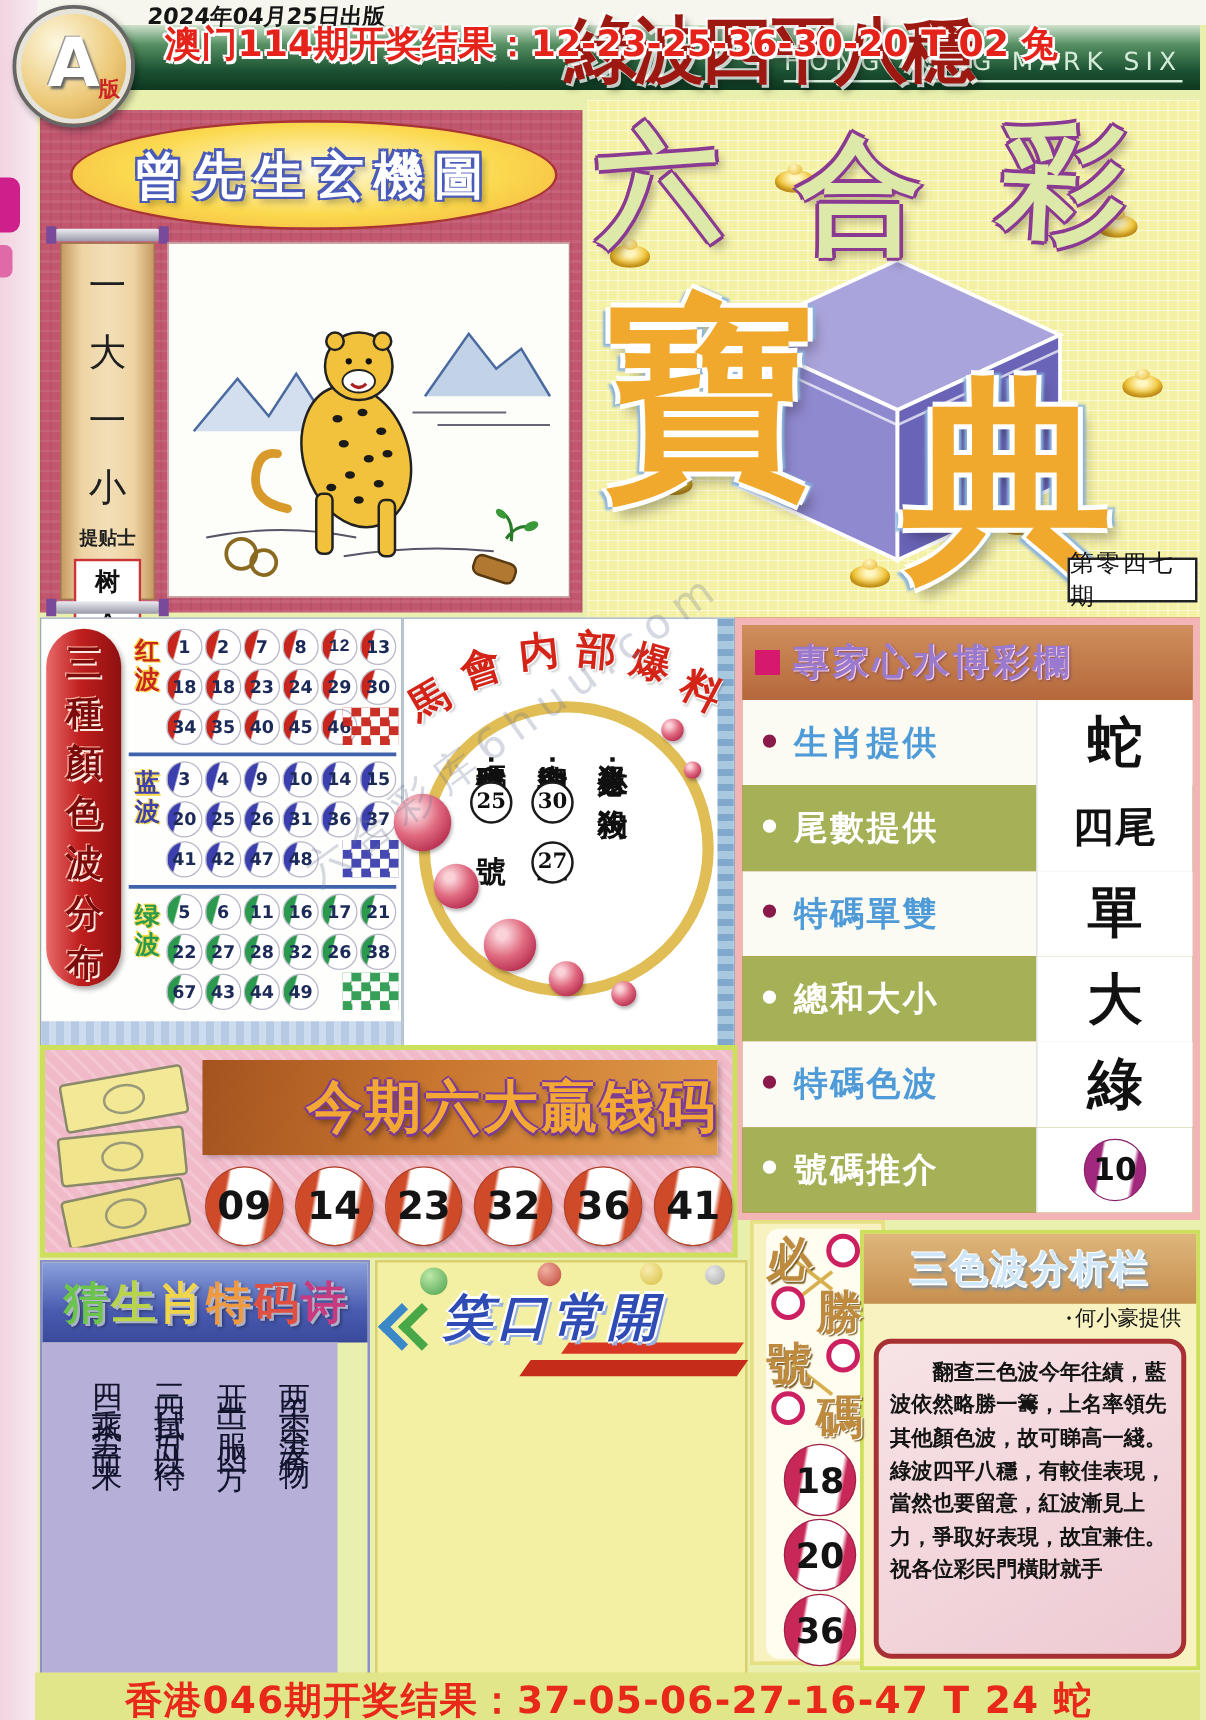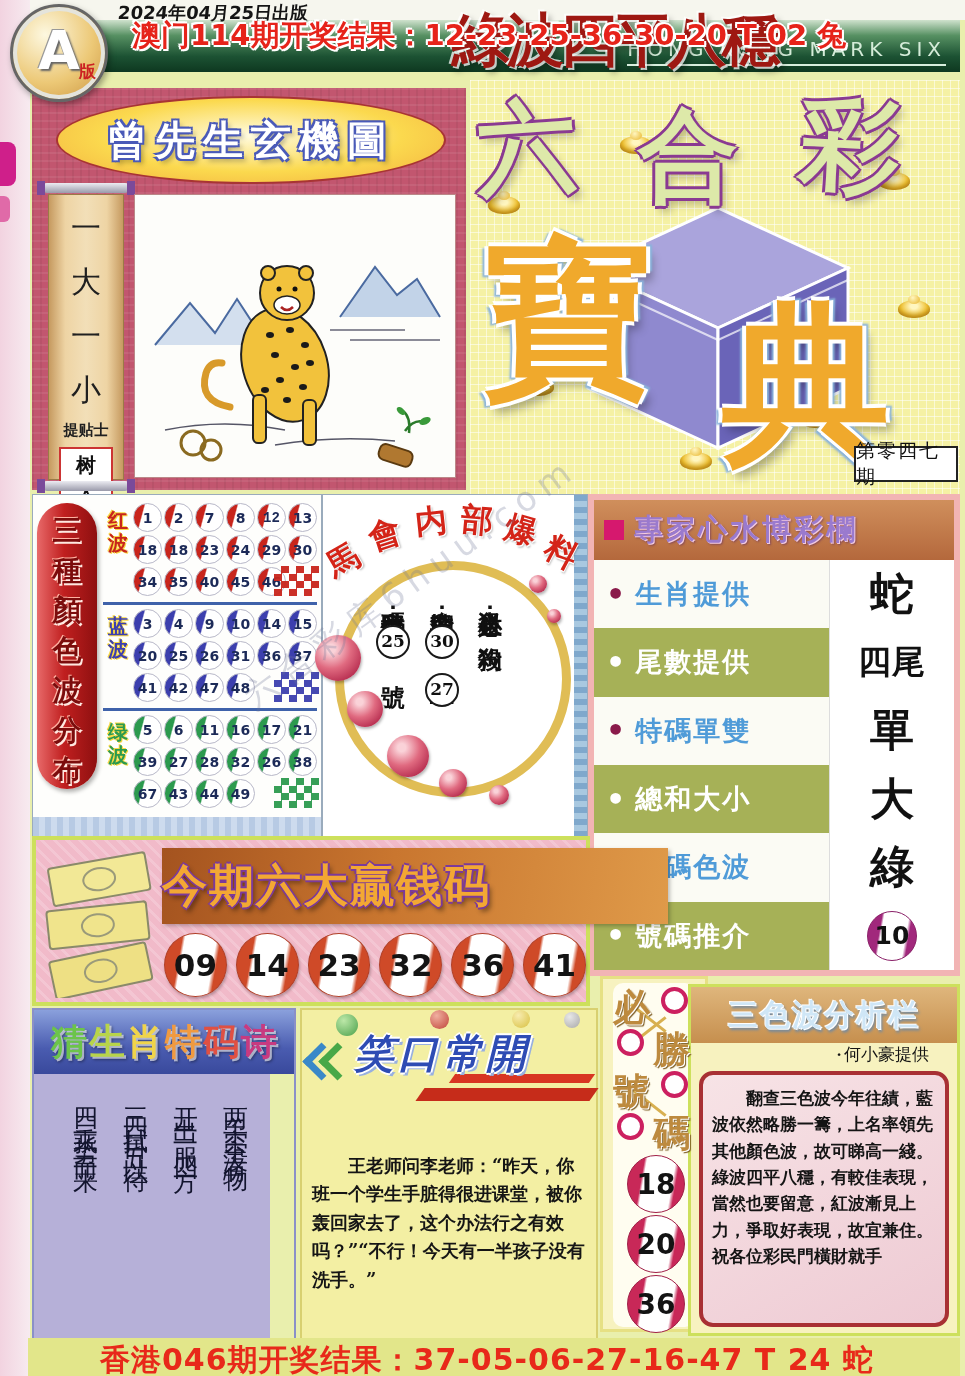--- a/index.html
+++ b/index.html
@@ -149,23 +149,23 @@
   .val{font-family:"DejaVu Serif",serif;font-size:44px;font-weight:700;color:#111;}
   .val.small{font-size:33px;letter-spacing:1px;}
   .rec-ball{width:48px;height:48px;border-radius:50%;border:1px solid #8a2068;
     background-image:linear-gradient(100deg,#a1287c 26%,#fff 30% 74%,#a1287c 80%);
     display:flex;align-items:center;justify-content:center;font-size:25px;font-weight:800;color:#111;}
 
   
   .winning-panel{left:32px;top:836px;width:558px;height:170px;border:4px solid #cde05c;background:#f1bac9;
     background-image:repeating-linear-gradient(45deg,rgba(255,255,255,.18) 0 3px,transparent 3px 9px);box-sizing:border-box;}
   .money-svg{left:4px;top:8px;}
-  .win-band{left:126px;top:8px;width:506px;height:76px;
+  .win-band{left:126px;top:8px;width:412px;height:76px;
     background:linear-gradient(100deg,#a4531f,#c9762f 45%,#df9a49);
-    box-shadow:2px 2px 4px rgba(0,0,0,.25);display:flex;align-items:center;justify-content:flex-start;}
+    box-shadow:2px 2px 4px rgba(0,0,0,.25);display:flex;align-items:center;justify-content:flex-end;}
   .win-title{font-size:45px;font-weight:800;color:#f3a833;letter-spacing:2px;white-space:nowrap;
     text-shadow:-2px 0 0 #7c3a9a,2px 0 0 #7c3a9a,0 -2px 0 #7c3a9a,0 2px 0 #7c3a9a,3px 4px 5px rgba(0,0,0,.45);}
   .win-balls{left:128px;top:92px;width:422px;height:66px;display:flex;gap:9px;align-items:center;}
   .win-ball{width:62px;height:62px;border-radius:50%;border:1px solid #b04028;
     background-image:linear-gradient(100deg,#cf4a28 25%,#fff 29% 73%,#cf4a28 79%);
     display:flex;align-items:center;justify-content:center;font-size:31px;font-weight:800;color:#141414;
     box-shadow:1px 2px 3px rgba(0,0,0,.25);}
 
   
   .poem-panel{left:32px;top:1008px;width:264px;height:348px;border:2px solid #8a90c8;box-sizing:border-box;}
@@ -223,21 +223,21 @@
     background-image:linear-gradient(100deg,#c82858 26%,#fff 30% 74%,#c82858 80%);
     display:flex;align-items:center;justify-content:center;font-size:28px;font-weight:800;color:#131313;z-index:3;}
   .mwb1{top:176px;} .mwb2{top:236px;} .mwb3{top:296px;}
 
   
   .analysis-panel{left:688px;top:984px;width:272px;height:352px;background:#f7f2bf;border:3px solid #cde05c;box-sizing:border-box;}
   .analysis-header{height:56px;background:linear-gradient(180deg,#dfb67c,#c68f4e);
     display:flex;align-items:center;justify-content:center;}
   .analysis-title{font-size:30px;font-weight:800;color:#cfe6f6;letter-spacing:2px;white-space:nowrap;
     text-shadow:1px 1px 0 #fff,-1px -1px 0 #fff,2px 3px 3px #6888a8;}
-  .analysis-byline{height:24px;text-align:right;padding-right:28px;font-family:Liberation Serif, serif;
+  .analysis-byline{height:24px;text-align:right;padding-right:12px;font-family:Liberation Serif, serif;
     font-size:17px;color:#141414;}
   .analysis-byline .bullet-dot{font-weight:800;margin-right:2px;}
   .analysis-body{margin:4px auto 0;width:250px;height:256px;border:4px solid #a83034;border-radius:14px;
     background:linear-gradient(150deg,#f7e3e6,#eecad3);padding:10px 9px;box-sizing:border-box;
     font-size:17px;font-weight:700;color:#141414;line-height:1.55;text-indent:2em;}
 
   
   .bottom-band{left:28px;top:1338px;width:932px;height:38px;background:#e2e68a;}
   .hk-line{position:absolute;left:72px;top:2px;font-size:30px;font-weight:800;color:#e8291a;
     letter-spacing:1px;white-space:nowrap;}
@@ -438,21 +438,21 @@
           <div class="wave-grid">
             <div class="wave-row">
               <span class="mini-ball" style="background-image: linear-gradient(105deg, rgb(44, 154, 78) 30%, rgb(255, 255, 255) 34%);">5</span>
               <span class="mini-ball" style="background-image: linear-gradient(105deg, rgb(44, 154, 78) 30%, rgb(255, 255, 255) 34%);">6</span>
               <span class="mini-ball" style="background-image: linear-gradient(105deg, rgb(44, 154, 78) 30%, rgb(255, 255, 255) 34%);">11</span>
               <span class="mini-ball" style="background-image: linear-gradient(105deg, rgb(44, 154, 78) 30%, rgb(255, 255, 255) 34%);">16</span>
               <span class="mini-ball" style="background-image: linear-gradient(105deg, rgb(44, 154, 78) 30%, rgb(255, 255, 255) 34%);">17</span>
               <span class="mini-ball" style="background-image: linear-gradient(105deg, rgb(44, 154, 78) 30%, rgb(255, 255, 255) 34%);">21</span>
             </div>
             <div class="wave-row">
-              <span class="mini-ball" style="background-image: linear-gradient(105deg, rgb(44, 154, 78) 30%, rgb(255, 255, 255) 34%);">39</span>
+              <span class="mini-ball" style="background-image: linear-gradient(105deg, rgb(44, 154, 78) 30%, rgb(255, 255, 255) 34%);">22</span>
               <span class="mini-ball" style="background-image: linear-gradient(105deg, rgb(44, 154, 78) 30%, rgb(255, 255, 255) 34%);">27</span>
               <span class="mini-ball" style="background-image: linear-gradient(105deg, rgb(44, 154, 78) 30%, rgb(255, 255, 255) 34%);">28</span>
               <span class="mini-ball" style="background-image: linear-gradient(105deg, rgb(44, 154, 78) 30%, rgb(255, 255, 255) 34%);">32</span>
               <span class="mini-ball" style="background-image: linear-gradient(105deg, rgb(44, 154, 78) 30%, rgb(255, 255, 255) 34%);">26</span>
               <span class="mini-ball" style="background-image: linear-gradient(105deg, rgb(44, 154, 78) 30%, rgb(255, 255, 255) 34%);">38</span>
             </div>
             <div class="wave-row">
               <span class="mini-ball" style="background-image: linear-gradient(105deg, rgb(44, 154, 78) 30%, rgb(255, 255, 255) 34%);">67</span>
               <span class="mini-ball" style="background-image: linear-gradient(105deg, rgb(44, 154, 78) 30%, rgb(255, 255, 255) 34%);">43</span>
               <span class="mini-ball" style="background-image: linear-gradient(105deg, rgb(44, 154, 78) 30%, rgb(255, 255, 255) 34%);">44</span>
@@ -606,21 +606,20 @@
   <div class="abs joke-panel">
     <div class="joke-ball jb1"></div>
     <div class="joke-ball jb2"></div>
     <div class="joke-ball jb3"></div>
     <div class="joke-ball jb4"></div>
     <div class="chevron cv1"></div>
     <div class="chevron cv2"></div>
     <div class="joke-streak js1"></div>
     <div class="joke-streak js2"></div>
     <div class="joke-title">笑口常開</div>
-    <div class="joke-body">王老师问李老师：“昨天，你班一个学生手脏得很进课堂，被你轰回家去了，这个办法行之有效吗？”“不行！今天有一半孩子没有洗手。”</div>
   </div>
 
   <div class="abs mustwin-strip">
     <div class="mustwin-inner"></div>
     <div class="bead-line bl1"></div>
     <div class="bead-line bl2"></div>
     <div class="bead-line bl3"></div>
     <div class="abs" style="left:0;top:0;width:108px;height:176px">
         <span class="mustwin-char">必</span>
         <span class="mustwin-char">勝</span>

